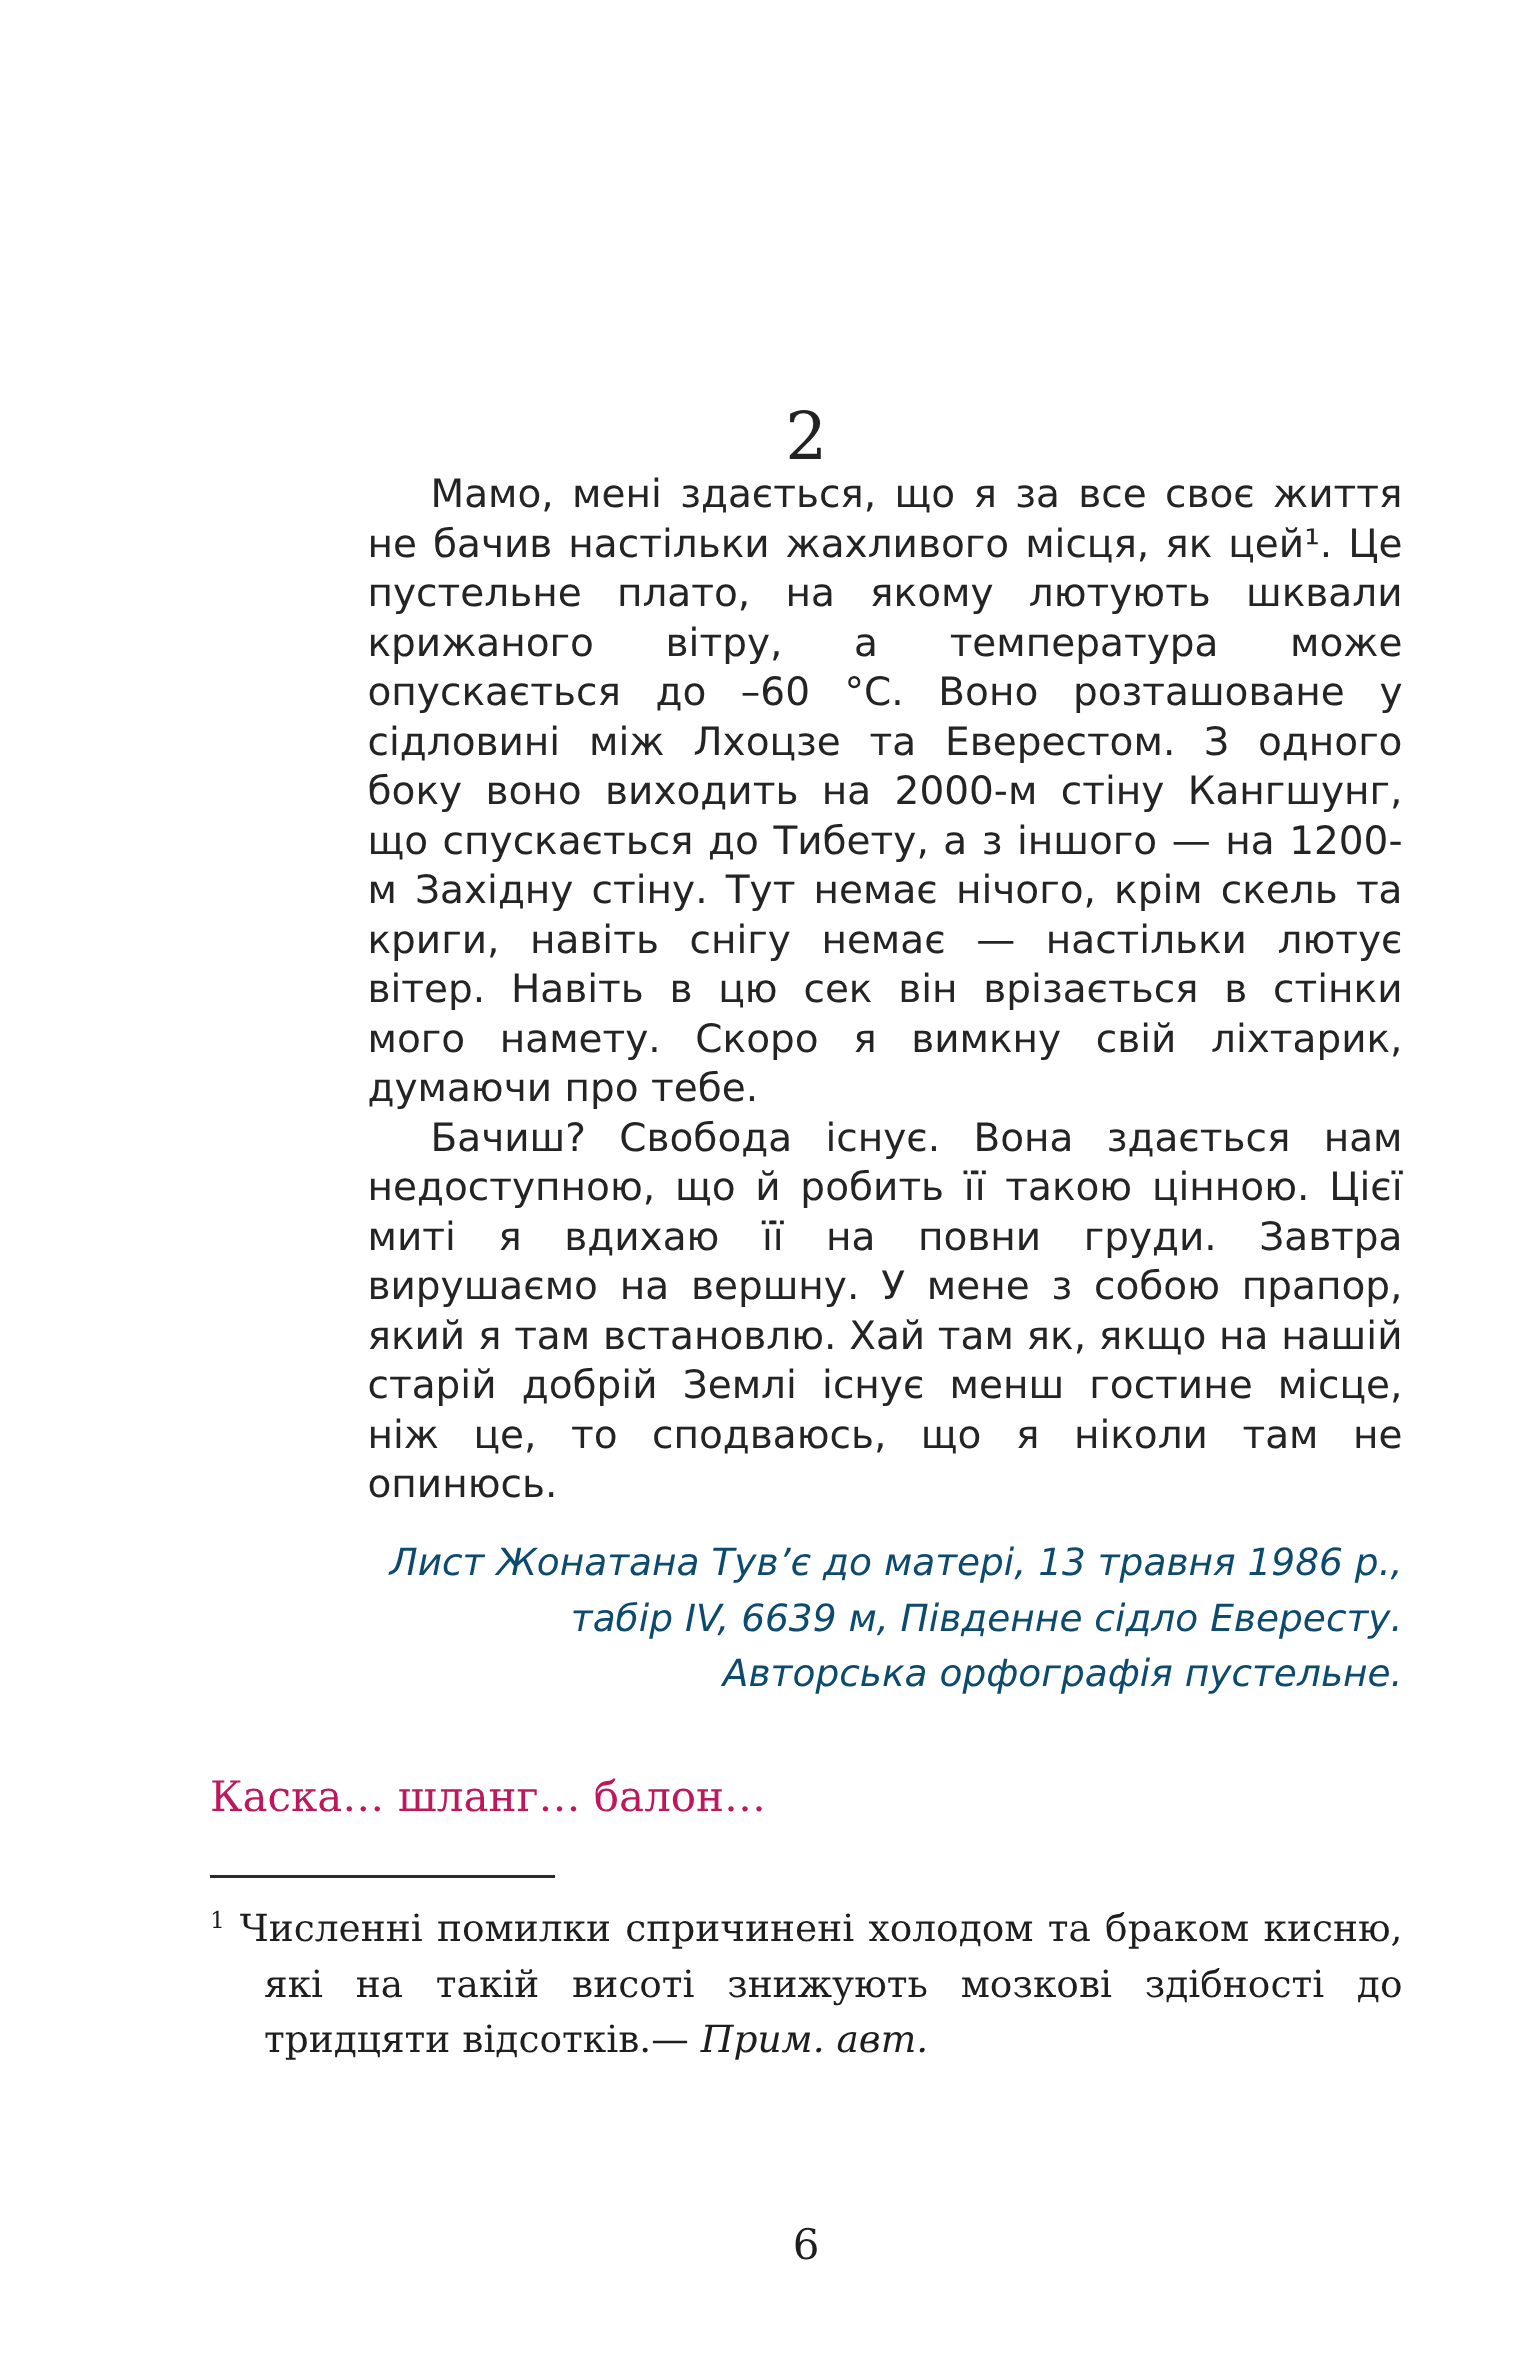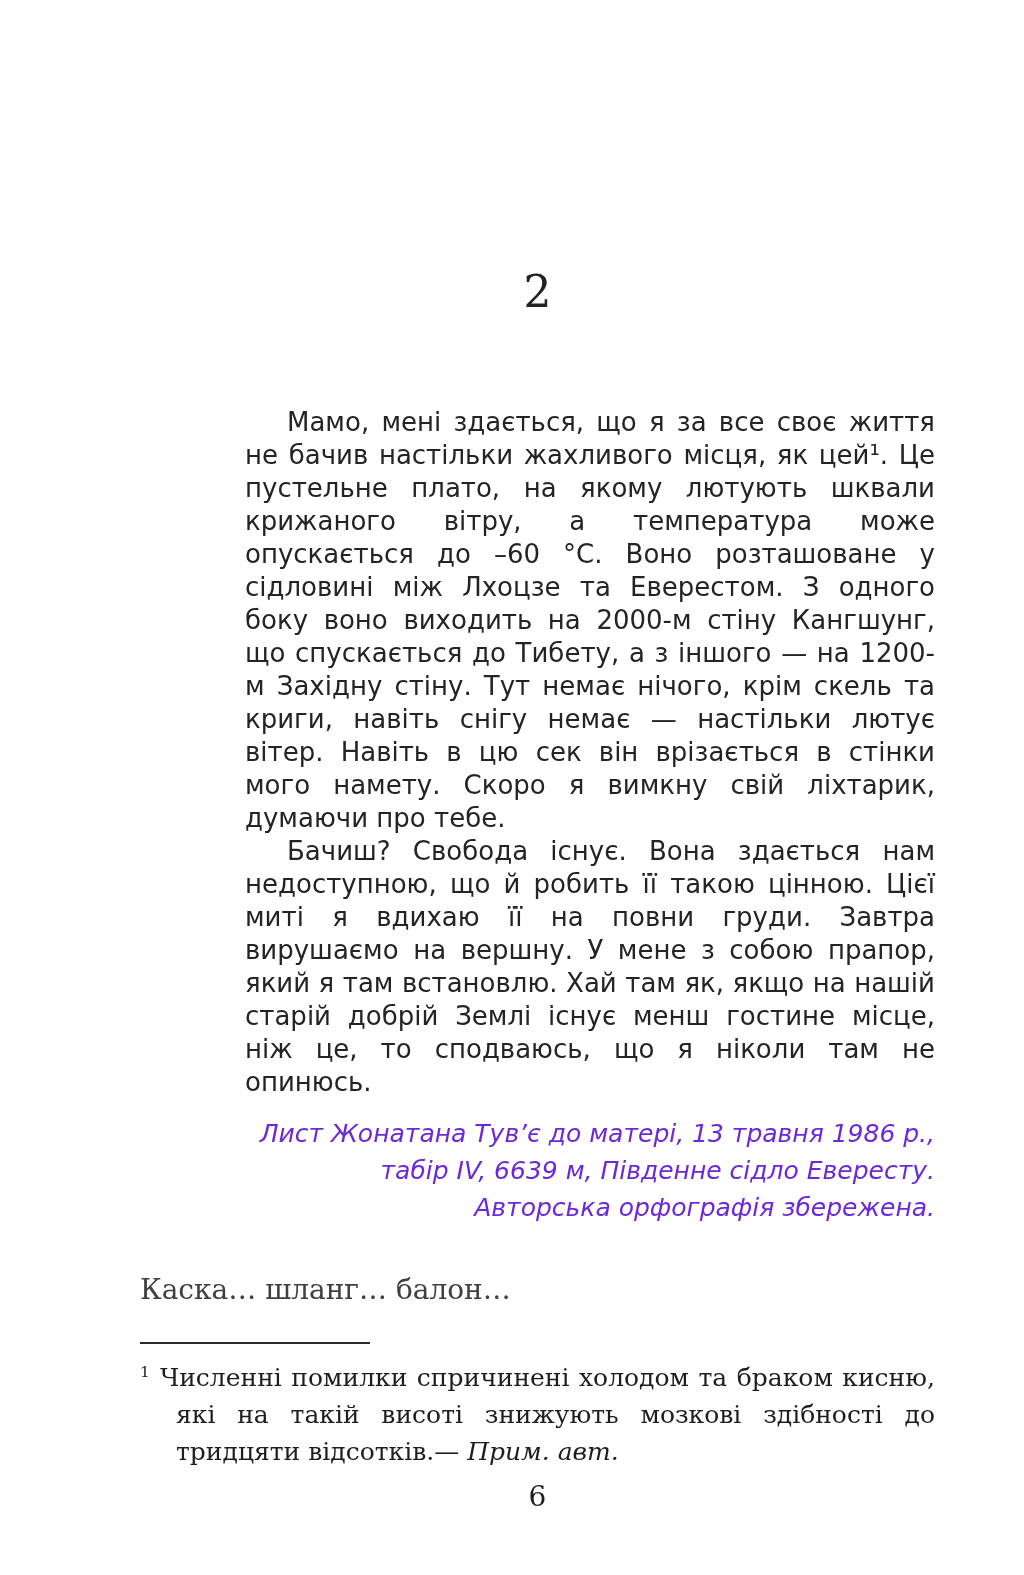--- a/index.html
+++ b/index.html
@@ -19,50 +19,49 @@
   .chapter-number {
     padding-top: 270px;
     text-align: center;
     font-family: "DejaVu Serif", serif;
     font-size: 44px;
     line-height: 1;
     color: #222222;
   }
 
   .letter {
-    margin-top: 92px;
     margin-left: 105px;
     font-family: "DejaVu Sans", "Liberation Sans", sans-serif;
     font-size: 26px;
     line-height: 33px;
     text-align: justify;
     color: #242424;
     hyphens: auto;
     -webkit-hyphens: auto;
   }
   .letter p { text-indent: 42px; }
 
   .attribution {
     margin-top: 16px;
     margin-left: 105px;
     text-align: right;
     font-family: "DejaVu Sans", "Liberation Sans", sans-serif;
     font-style: italic;
     font-size: 25px;
     line-height: 37px;
-    color: #6d28d9;
+    color: #0c4a6e;
   }
 
   .body-text {
     margin-top: 44px;
     font-family: "DejaVu Serif", "Liberation Serif", serif;
     font-size: 28px;
     line-height: 40px;
     text-align: justify;
-    color: #404040;
+    color: #be185d;
     hyphens: auto;
     -webkit-hyphens: auto;
   }
   .body-text p.indent { text-indent: 38px; }
 
   .footnote-rule {
     margin-top: 32px;
     width: 230px;
     height: 0;
     border-top: 2px solid #2a2a2a;
@@ -106,21 +105,21 @@
   <div class="chapter-number">2</div>
 
   <div class="letter">
     <p>Мамо, мені здається, що я за все своє життя не бачив настільки жахливого місця, як цей¹. Це пустельне плато, на якому лютують шквали крижаного вітру, а температура може опускається до –60 °C. Воно розташоване у сідловині між Лхоцзе та Еверестом. З одного боку воно виходить на 2000-м стіну Кангшунг, що спускається до Тибету, а з іншого — на 1200-м Західну стіну. Тут немає нічого, крім скель та криги, навіть снігу немає — настільки лютує вітер. Навіть в цю сек він врізається в стінки мого намету. Скоро я вимкну свій ліхтарик, думаючи про тебе.</p>
     <p>Бачиш? Свобода існує. Вона здається нам недоступною, що й робить її такою цінною. Цієї миті я вдихаю її на повни груди. Завтра вирушаємо на вершну. У мене з собою прапор, який я там встановлю. Хай там як, якщо на нашій старій добрій Землі існує менш гостине місце, ніж це, то сподваюсь, що я ніколи там не опинюсь.</p>
   </div>
 
   <div class="attribution">
     <div>Лист Жонатана Тув’є до матері, 13 травня 1986 р.,</div>
     <div>табір IV, 6639 м, Південне сідло Евересту.</div>
-    <div>Авторська орфографія збережена.</div>
+    <div>Авторська орфографія пустельне.</div>
   </div>
 
   <div class="body-text">
     <p class="no-indent">Каска… шланг… балон…</p>
   </div>
 
   <div class="footnote-rule"></div>
 
   <p class="footnote"><sup>1</sup><span>Численні помилки спричинені холодом та браком кисню, які на такій висоті знижують мозкові здібності до тридцяти відсотків.— </span><span class="source">Прим. авт.</span></p>
 

